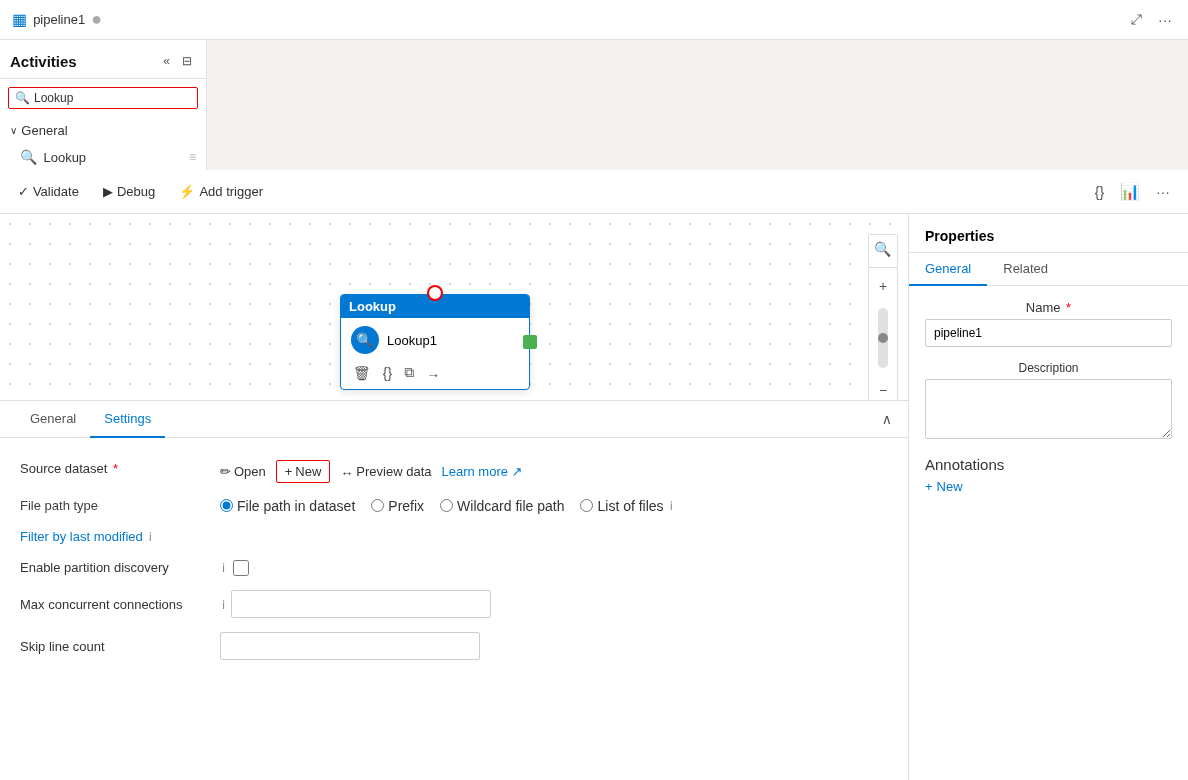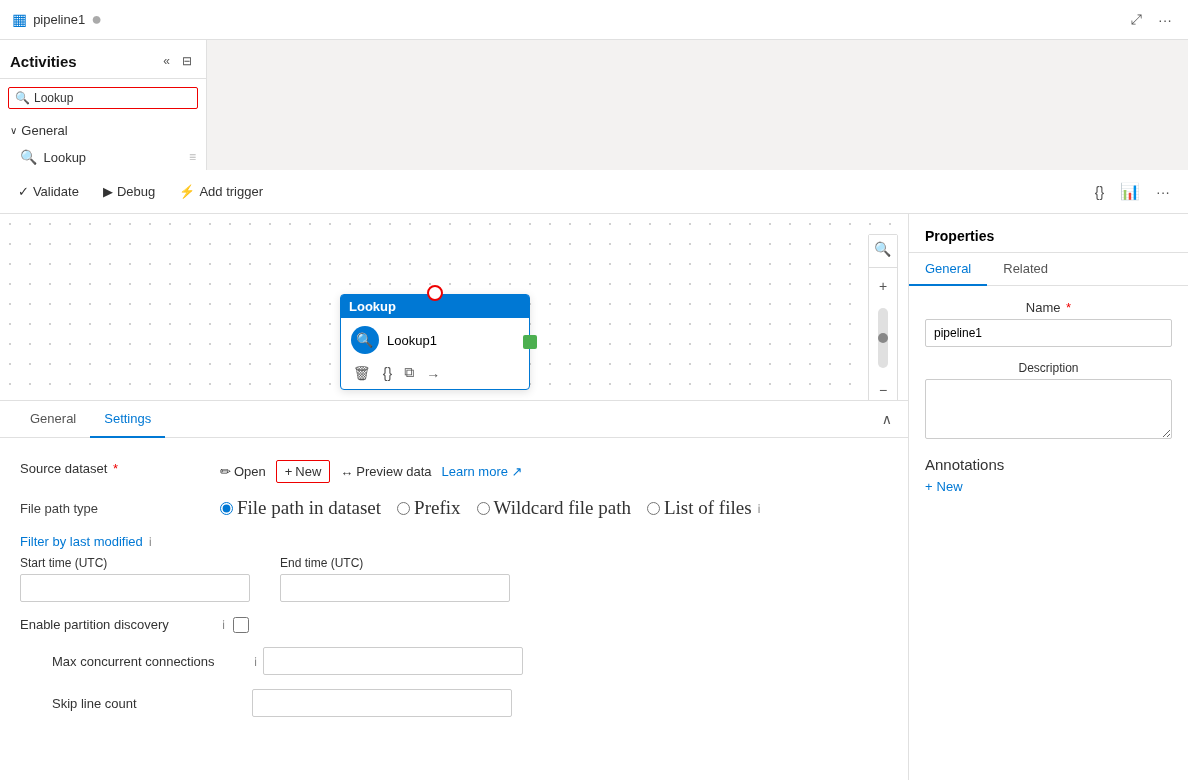--- a/index.html
+++ b/index.html
@@ -159,40 +159,40 @@
       border: 1px solid #e00; padding: 3px 8px; color: #333;
       background: #fff; border-radius: 2px;
     }
     .link-text { color: #0078d4; text-decoration: none; }
 
     .file-path-row { display: flex; align-items: center; margin-bottom: 14px; }
     .file-path-label { width: 200px; font-size: 13px; color: #404040; flex-shrink: 0; }
     .radio-group { display: flex; align-items: center; gap: 16px; }
     .radio-option { display: flex; align-items: center; gap: 4px; cursor: pointer; }
     .radio-option input[type=radio] { accent-color: #0078d4; cursor: pointer; }
-    .radio-label { font-size: 19px; color: #333; font-family: Liberation Serif, serif; }
+    .radio-label { font-size: 14px; color: #333; }
     .info-icon { color: #888; font-size: 12px; margin-left: 2px; cursor: pointer; }
 
     .filter-section { margin-bottom: 14px; }
     .filter-title {
       font-size: 13px; color: #0078d4; font-weight: 500; display: flex; align-items: center; gap: 4px;
     }
     .time-row { display: flex; align-items: center; gap: 30px; margin-top: 6px; }
     .time-field { display: flex; flex-direction: column; gap: 4px; }
     .time-label { font-size: 12px; color: #333; }
     .time-input {
       width: 230px; height: 28px; border: 1px solid #ccc; border-radius: 2px;
       padding: 0 8px; font-size: 12px; outline: none;
     }
 
     .checkbox-row { display: flex; align-items: center; margin-bottom: 14px; }
     .checkbox-label { width: 200px; font-size: 13px; color: #333; }
     .checkbox-wrap { display: flex; align-items: center; gap: 4px; }
     .checkbox-wrap input[type=checkbox] { accent-color: #0078d4; width: 16px; height: 16px; cursor: pointer; }
-    .text-input-row { display: flex; align-items: center; margin-bottom: 14px; margin-left: 32px; }
+    .text-input-row { display: flex; align-items: center; margin-bottom: 14px; }
     .text-input-label { width: 200px; font-size: 13px; color: #333; flex-shrink: 0; }
     .text-input-wrap { display: flex; align-items: center; gap: 6px; }
     .text-input {
       width: 260px; height: 28px; border: 1px solid #ccc; border-radius: 2px;
       padding: 0 8px; font-size: 12px; outline: none;
     }
 
     
     .properties-panel {
       width: 280px; background: #fff; border-left: 1px solid #e0e0e0;
@@ -379,30 +379,20 @@
                   <span class="info-icon">ℹ</span>
                 </label>
               </div>
             </div>
 
             <div class="filter-section">
               <div class="filter-title">
                 <span>Filter by last modified</span>
                 <span class="info-icon">ℹ</span>
               </div>
-              <div class="time-row">
-                <div class="time-field">
-                  <span class="time-label">Start time (UTC)</span>
-                  <input type="text" class="time-input" style="">
-                </div>
-                <div class="time-field">
-                  <span class="time-label">End time (UTC)</span>
-                  <input type="text" class="time-input" style="">
-                </div>
-              </div>
             </div>
 
 
             <div class="checkbox-row">
               <div class="checkbox-label">
                 <span>Enable partition discovery</span>
               </div>
               <div class="checkbox-wrap">
                 <span class="info-icon" style="margin-right:4px">ℹ</span>
                 <input type="checkbox" style="">

